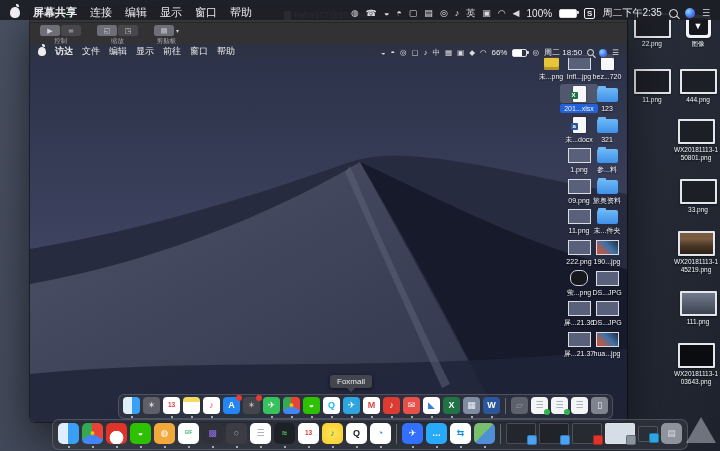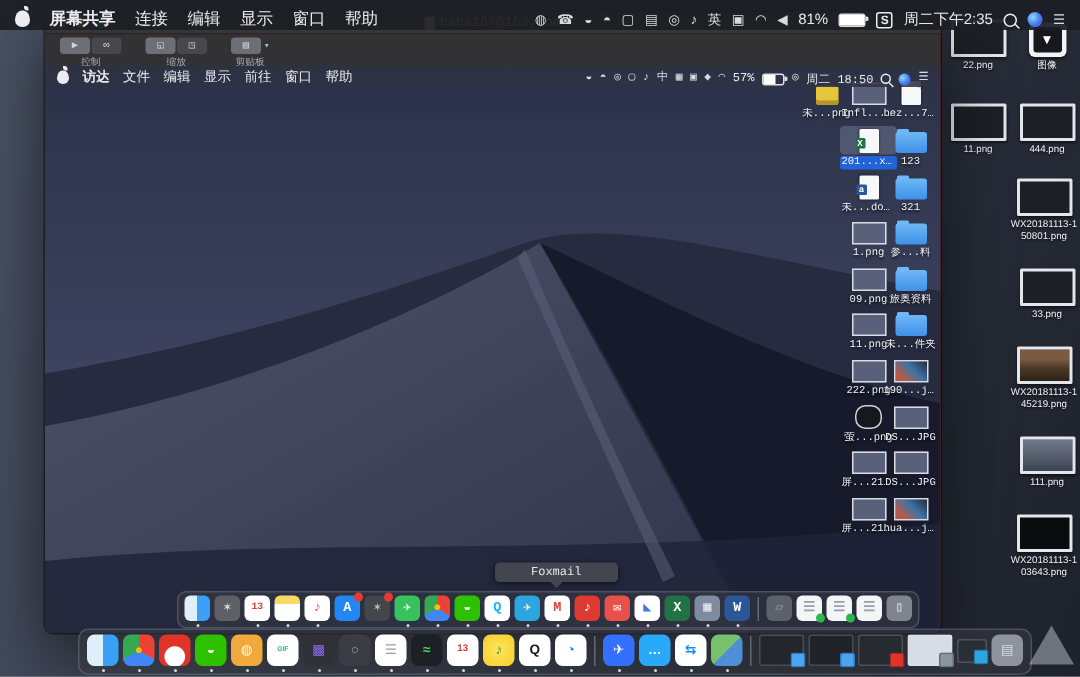--- a/index.html
+++ b/index.html
@@ -33,21 +33,21 @@
   .menubar.inner .mb-left{gap:9px;}
   .menubar.inner .apple{width:8px;height:9px;}
   .menubar.inner .st-icon{font-size:7.5px;}
   .menubar.inner .st-text{font-size:8px;}
   .menubar.inner .battery{width:13px;height:6px;}
   .menubar.inner .search-ic{width:5px;height:5px;}
   .menubar.inner .siri-ic{width:8px;height:8px;}
   .menubar.inner .mb-right{gap:5px;}
   
   .ss-window{position:absolute;left:30px;top:8px;width:597px;height:414px;border-radius:5px;
-    box-shadow:0 16px 45px rgba(0,0,0,.55),0 0 0 1px rgba(0,0,0,.45);z-index:40;background:#7f1d1d;overflow:hidden;font-family:Liberation Mono, monospace;}
+    box-shadow:0 16px 45px rgba(0,0,0,.55),0 0 0 1px rgba(0,0,0,.45);z-index:40;background:#fdba74;overflow:hidden;}
   .titlebar{height:14px;background:linear-gradient(#404043,#353538);display:flex;align-items:center;position:relative;border-bottom:1px solid #262628;}
   .traffic{display:flex;gap:5px;margin-left:7px;z-index:2;}
   .tl{width:8px;height:8px;border-radius:50%;}
   .tl-close{background:#ff5f57;}.tl-min{background:#febc2e;}.tl-zoom{background:#29c73f;}
   .w-title{position:absolute;left:0;right:0;display:flex;justify-content:center;align-items:center;gap:3px;font-size:9px;color:#c9cacd;}
   .doc-ic{width:7px;height:9px;background:#cfd0d4;border-radius:1px;display:inline-block;}
   .toolbar{height:22px;background:#323235;display:flex;align-items:flex-start;gap:16px;padding:2px 0 0 10px;border-bottom:1px solid #141416;box-sizing:border-box;}
   .tb-group{display:flex;flex-direction:column;align-items:center;}
   .tb-buttons{display:flex;gap:1px;align-items:center;}
   .tb-btn{min-width:16px;height:11px;background:#47474c;border-radius:2.5px;color:#d2d2d8;font-size:7px;display:flex;align-items:center;justify-content:center;padding:0 2px;}
@@ -98,21 +98,21 @@
   .badge{position:absolute;top:-2px;right:-2px;width:6px;height:6px;background:#e63b35;border-radius:50%;}
   .badge.green{top:auto;bottom:-1px;background:#2fb54d;}
   .run-dot{position:absolute;bottom:-4px;left:50%;transform:translateX(-50%);width:2px;height:2px;background:#d2d5dc;border-radius:50%;}
   .dock-sep{width:1px;height:16px;background:rgba(255,255,255,.28);margin:0 2px;flex:0 0 auto;align-self:center;}
   .outer-dock .dock-sep{height:20px;}
   .dock-thumb{width:28px;height:19px;border-radius:2px;position:relative;border:1px solid rgba(255,255,255,.18);flex:0 0 auto;}
   .dock-thumb.thumb-small{width:18px;height:14px;}
   .badge-app{position:absolute;right:-2px;bottom:-2px;width:8px;height:8px;border-radius:2px;border:1px solid rgba(0,0,0,.25);}
   
   .tooltip{position:absolute;left:300px;top:331px;background:#43464e;color:#e9eaee;font-size:8px;
-    padding:2px 24px;border-radius:3px;box-shadow:0 1px 4px rgba(0,0,0,.6);z-index:25;}
+    padding:2px 7px;border-radius:3px;box-shadow:0 1px 4px rgba(0,0,0,.6);z-index:25;}
   .tooltip::after{content:'';position:absolute;left:50%;bottom:-4px;transform:translateX(-50%);
     border:4px solid transparent;border-top-color:#43464e;border-bottom:none;}
   
   .watermark{position:absolute;right:4px;bottom:8px;z-index:70;display:flex;align-items:center;gap:6px;
     color:rgba(208,213,221,.5);font-weight:bold;font-size:29px;letter-spacing:1px;}
   .wm-tri{width:0;height:0;border-left:15px solid transparent;border-right:15px solid transparent;
     border-bottom:26px solid rgba(208,213,221,.45);}
 </style>
 </head>
 <body>
@@ -137,21 +137,21 @@
         <span class="st-icon">◒</span>
         <span class="st-icon">◓</span>
         <span class="st-icon">▢</span>
         <span class="st-icon">▤</span>
         <span class="st-icon">◎</span>
         <span class="st-icon">♪</span>
         <span class="st-icon">英</span>
         <span class="st-icon">▣</span>
         <span class="st-icon">◠</span>
         <span class="st-icon">◀</span>
-        <span class="st-text">81%</span>
+        <span class="st-text">100%</span>
         <span class="battery">
           <i style="width: 100%;"></i>
         </span>
         <span class="sogou">S</span>
         <span class="st-text">周二下午2:35</span>
         <span class="search-ic"></span>
         <span class="siri-ic"></span>
         <span class="st-icon">☰</span>
       </div>
   </header>
@@ -230,21 +230,21 @@
             <span class="st-icon">◒</span>
             <span class="st-icon">◓</span>
             <span class="st-icon">◎</span>
             <span class="st-icon">▢</span>
             <span class="st-icon">♪</span>
             <span class="st-icon">中</span>
             <span class="st-icon">▦</span>
             <span class="st-icon">▣</span>
             <span class="st-icon">◆</span>
             <span class="st-icon">◠</span>
-            <span class="st-text">57%</span>
+            <span class="st-text">66%</span>
             <span class="battery">
               <i style="width: 63%;"></i>
             </span>
             <span class="st-icon">◎</span>
             <span class="st-text">周二 18:50</span>
             <span class="search-ic"></span>
             <span class="siri-ic"></span>
             <span class="st-icon">☰</span>
           </div>
       </header>

